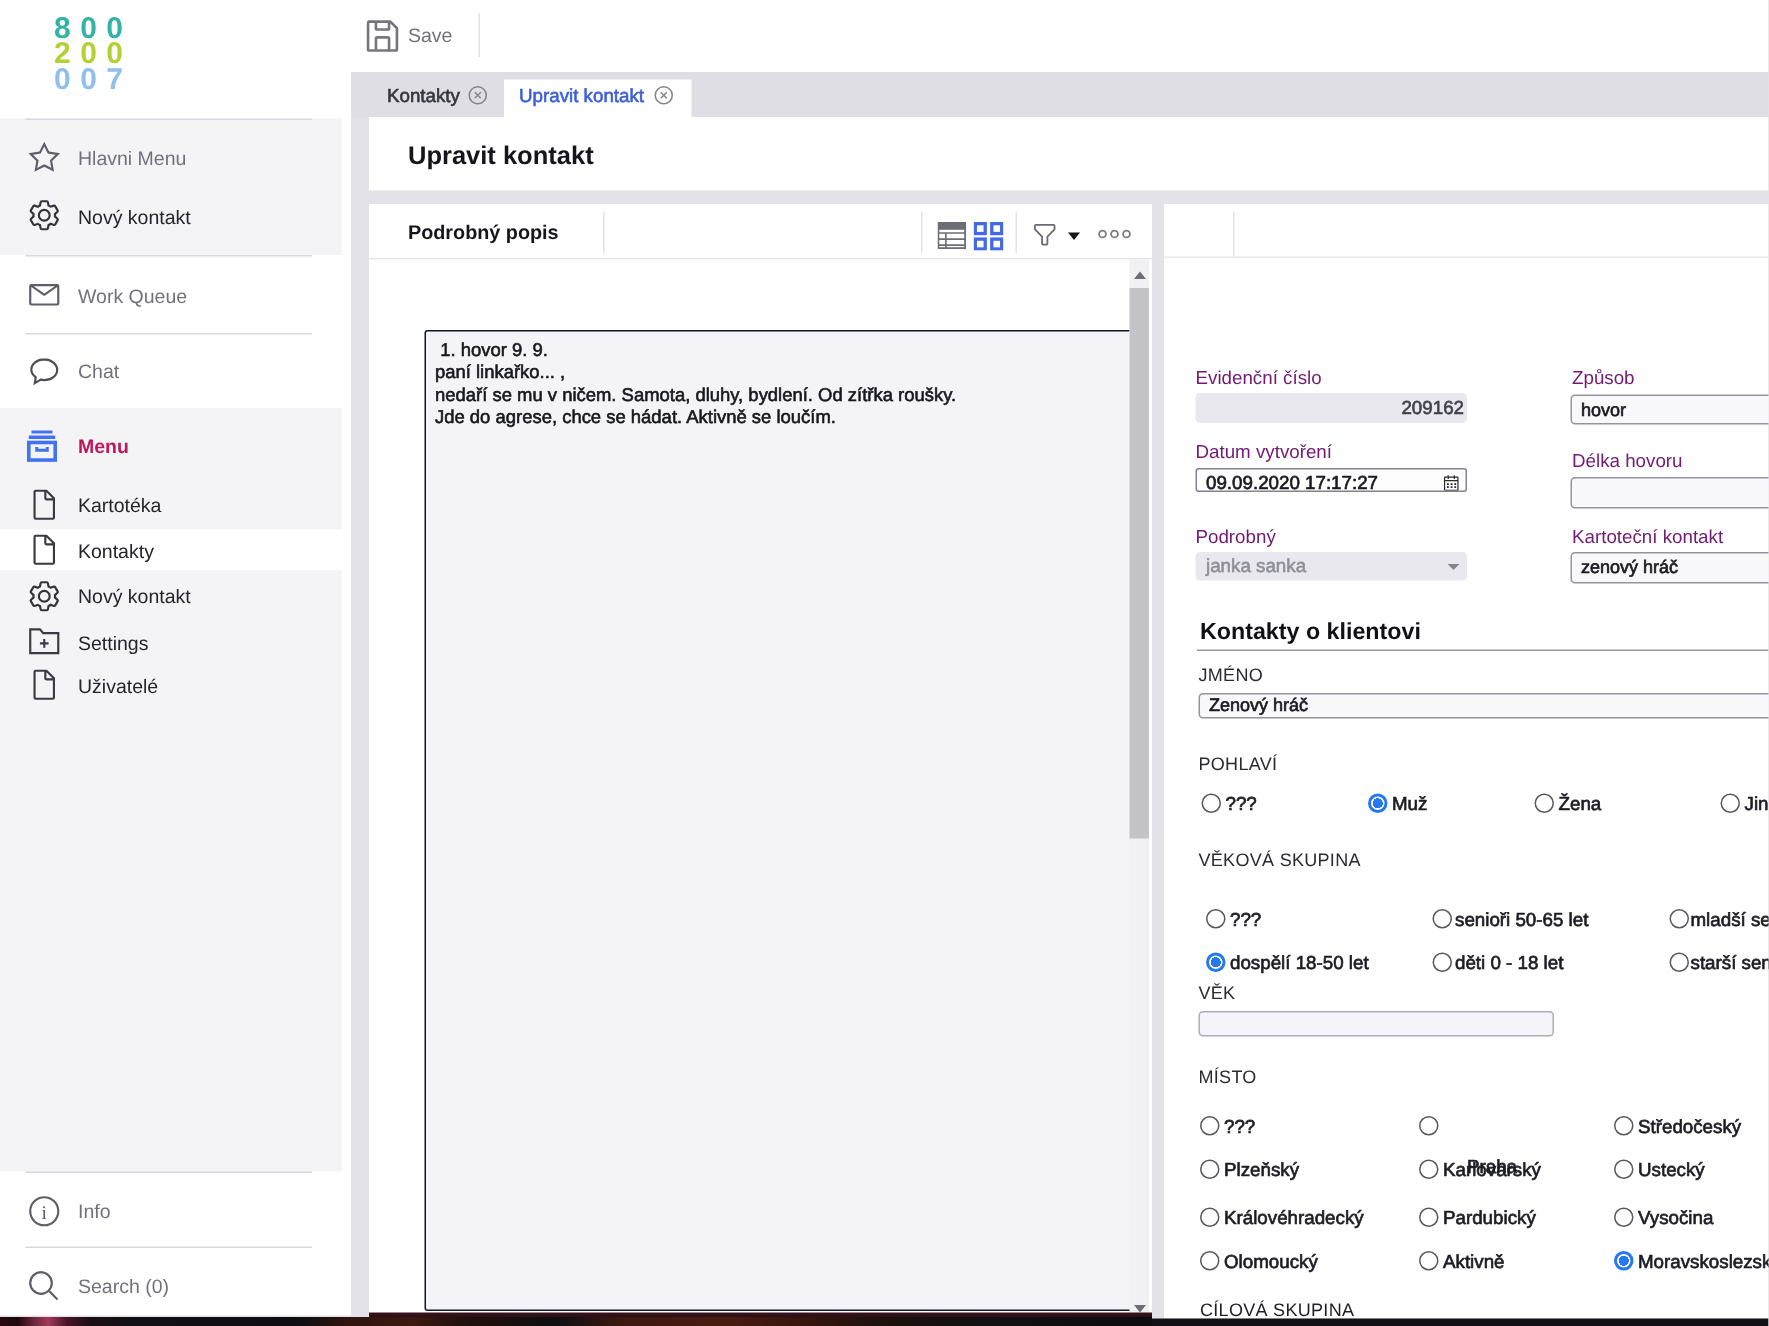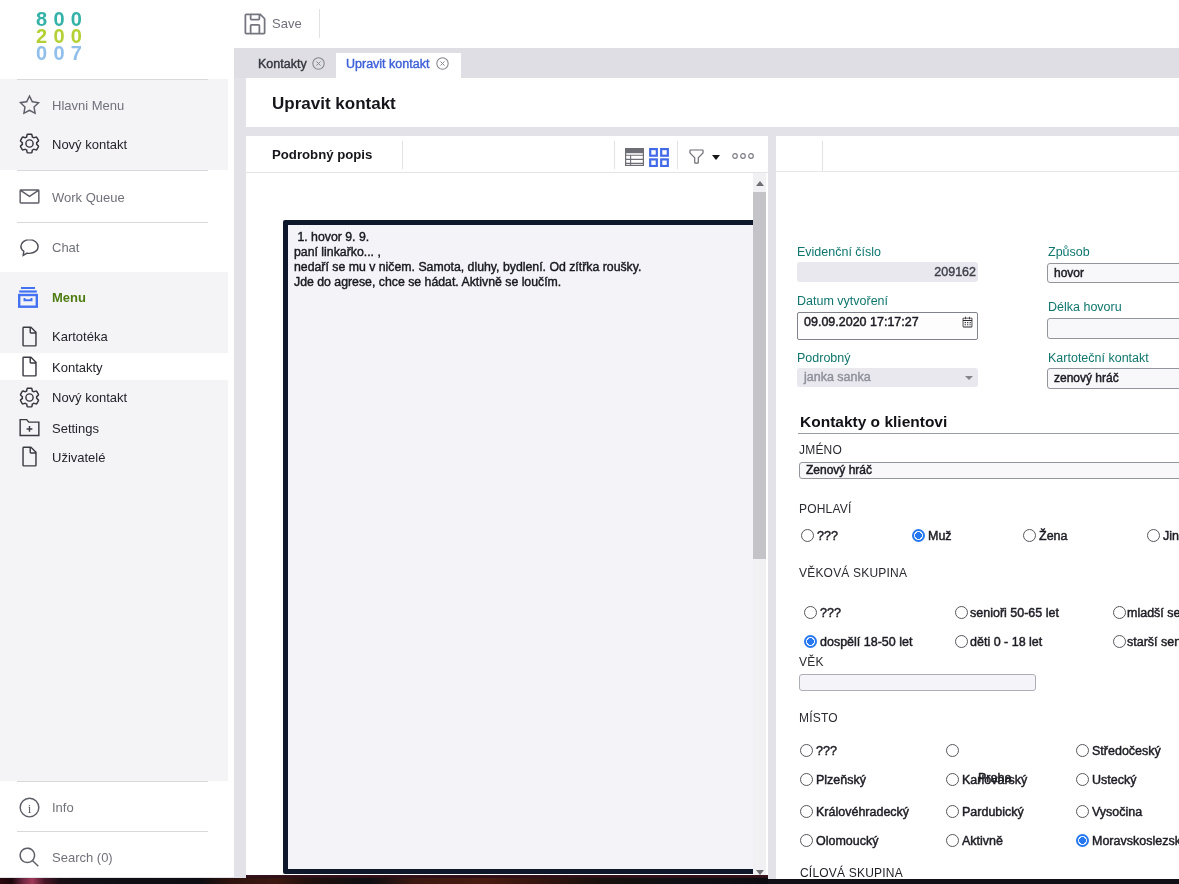--- a/index.html
+++ b/index.html
@@ -5,41 +5,41 @@
   * { margin:0; padding:0; box-sizing:border-box; }
   html,body { width:1179px; height:884px; overflow:hidden; }
   body { font-family:"Liberation Sans", sans-serif; background:#e2e2e8; position:relative; }
   .abs { position:absolute; }
   .hline { position:absolute; height:1px; background:#d8d8dd; }
   
   #sidebar { left:0; top:0; width:228px; height:877px; background:#fff;padding-left:13px; }
   .sgray { position:absolute; left:0; width:228px; background:#f4f4f7; }
   .sitem { position:absolute; left:52px; font-size:13px; color:#71717c; white-space:nowrap; }
   .sitem.dark { color:#24242c;text-align:right; }
-  .sitem.blue { color:#4d7c0f; font-weight:700; }
+  .sitem.blue { color:#be185d; font-weight:700; }
   .sicon { position:absolute; left:17.5px; width:23px; height:23px; }
   .logo { position:absolute; left:36px; font-size:20px; font-weight:700; letter-spacing:6.3px; line-height:17.2px; font-family:"Liberation Sans",sans-serif; }
   
   #savebar { left:234px; top:0; width:945px; height:48px; background:#fff; }
   #tabbar { left:234px; top:48px; width:945px; height:30px; background:#dedee4; }
   .tabtxt { position:absolute; top:8px; font-size:12.5px; font-weight:400; -webkit-text-stroke:0.4px #35353e; color:#35353e; }
   .tabclose { position:absolute; top:57px; width:13px; height:13px; }
   #activetab { position:absolute; left:102px; top:5px; width:125px; height:25px; background:#fff; }
   #heading { left:246px; top:78px; width:933px; height:49px; background:#fff; }
   #heading span { position:absolute; left:26px; top:16px; font-size:17px; font-weight:700; color:#15151b; }
   
   #lheader { left:246px; top:136px; width:522px; height:37px; background:#fff; border-bottom:1px solid #e4e4e7; }
   #lbody { left:246px; top:173px; width:522px; height:704px; background:#fff; }
-  #ta { position:absolute; left:37px; top:47px; width:480px; height:654px; background:#f4f4f8; border:5px solid #0f172a; border-radius:2px; padding:4.5px 6px; font-size:12.3px; font-weight:400; -webkit-text-stroke:0.4px #17171f; color:#17171f; line-height:15.2px; white-space:pre-wrap; }
+  #ta { position:absolute; left:37px; top:47px; width:480px; height:654px; background:#f4f4f8; border:1px solid #0f172a; border-radius:2px; padding:4.5px 6px; font-size:12.3px; font-weight:400; -webkit-text-stroke:0.4px #17171f; color:#17171f; line-height:15.2px; white-space:pre-wrap; }
   
   #sbtrack { position:absolute; left:753px; top:173px; width:13px; height:703px; background:#f1f1f3; }
   #sbthumb { position:absolute; left:753px; top:192px; width:13px; height:367px; background:#c4c4c8; }
   
   #rpanel { left:776px; top:136px; width:403px; height:743px; background:#fff; }
-  .flabel { position:absolute; font-size:12.5px; color:#0f766e; white-space:nowrap; }
+  .flabel { position:absolute; font-size:12.5px; color:#701a75; white-space:nowrap; }
   .glabel { position:absolute; font-size:12px; color:#2a2a32; letter-spacing:0.2px; white-space:nowrap; }
   .inp { position:absolute; border:1px solid #94949d; background:#f8f8fb; border-radius:3px; font-size:12.5px; font-weight:400; -webkit-text-stroke:0.45px #1a1a21; color:#1a1a21; padding-left:6px; white-space:nowrap; overflow:hidden; }
   .dis { position:absolute; background:#e8e8ee; border-radius:3px; font-size:12.5px; font-weight:400; -webkit-text-stroke:0.4px; white-space:nowrap; }
   .radio { position:absolute; width:13px; height:13px; border-radius:50%; border:1.4px solid #57575e; background:#fff; }
   .radio.sel { border:2px solid #2678f0; background:radial-gradient(circle at 50% 50%, #2678f0 0 3.3px, #fff 3.4px 100%); }
   
   .rlabel { position:absolute; font-size:12.5px; font-weight:400; -webkit-text-stroke:0.45px #1c1c24; color:#1c1c24; white-space:nowrap; }
   #strip { left:0; top:878px; width:768px; height:6px;
     background:linear-gradient(90deg,#2a0a10 0%,#1c070c 1.5%,#6e2740 3%,#a03a58 4.2%,#481526 5.8%,#1a0e14 7.8%,#101014 12%,#0e0e12 26%,#2e130e 30%,#3c1810 36%,#22100c 40%,#0e0e12 48%,#3c1810 54%,#481b10 63%,#35150e 70%,#18100d 78%,#101014 88%,#0c0c10 100%); }
   #strip2 { left:246px; top:875px; width:522px; height:9px;
@@ -183,21 +183,21 @@
 
 <div id="rpanel" class="abs">
   <div style="position:absolute;left:46px;top:5px;width:1px;height:30px;background:#e3e3e7;"></div>
   <div style="position:absolute;left:0;top:35px;width:403px;height:1px;background:#e8e8eb;"></div>
 </div>
 <span class="flabel" style="left:797px;top:245px;">Evidenční číslo</span>
 <div class="dis" style="left:797px;top:262px;width:181px;height:20px;line-height:20px;text-align:right;padding-right:2px;color:#3f3f49;">209162</div>
 <span class="flabel" style="left:1048px;top:245px;">Způsob</span>
 <div class="inp" style="left:1047px;top:263px;width:200px;height:20px;line-height:18px;font-size:12px;">hovor</div>
 <span class="flabel" style="left:797px;top:294px;">Datum vytvoření</span>
-<div class="inp" style="left:797px;top:312px;width:181px;height:28px;line-height:18px;border-color:#82828c;background:#fdfdfe;border-radius:2px;">09.09.2020 17:17:27
+<div class="inp" style="left:797px;top:312px;width:181px;height:16px;line-height:18px;border-color:#82828c;background:#fdfdfe;border-radius:2px;">09.09.2020 17:17:27
   <svg style="position:absolute;right:3px;top:3px;width:13px;height:13px;" viewBox="0 0 32 32" fill="#2a2a31">
       <path d="M26,4h-4V2h-2v2h-8V2h-2v2H6C4.9,4,4,4.9,4,6v20c0,1.1,0.9,2,2,2h20c1.1,0,2-0.9,2-2V6C28,4.9,27.1,4,26,4z M26,26H6V12h20V26z M26,10H6V6h4v2h2V6h8v2h2V6h4V10z"></path>
       <path d="M9,15h3v3H9z M15,15h3v3h-3z M21,15h3v3h-3z M9,20h3v3H9z M15,20h3v3h-3z M21,20h3v3h-3z"></path>
     </svg>
 </div>
 <span class="flabel" style="left:1048px;top:300px;">Délka hovoru</span>
 <div class="inp" style="left:1047px;top:318px;width:200px;height:21px;"></div>
 <span class="flabel" style="left:797px;top:351px;">Podrobný</span>
 <div class="dis" style="left:797px;top:368px;width:181px;height:19px;line-height:19px;padding-left:7px;color:#8f8f99;font-size:12.5px;">janka sanka
   <div style="position:absolute;right:5px;top:8px;width:0;height:0;border-left:4px solid transparent;border-right:4px solid transparent;border-top:4.5px solid #84848d;"></div>

